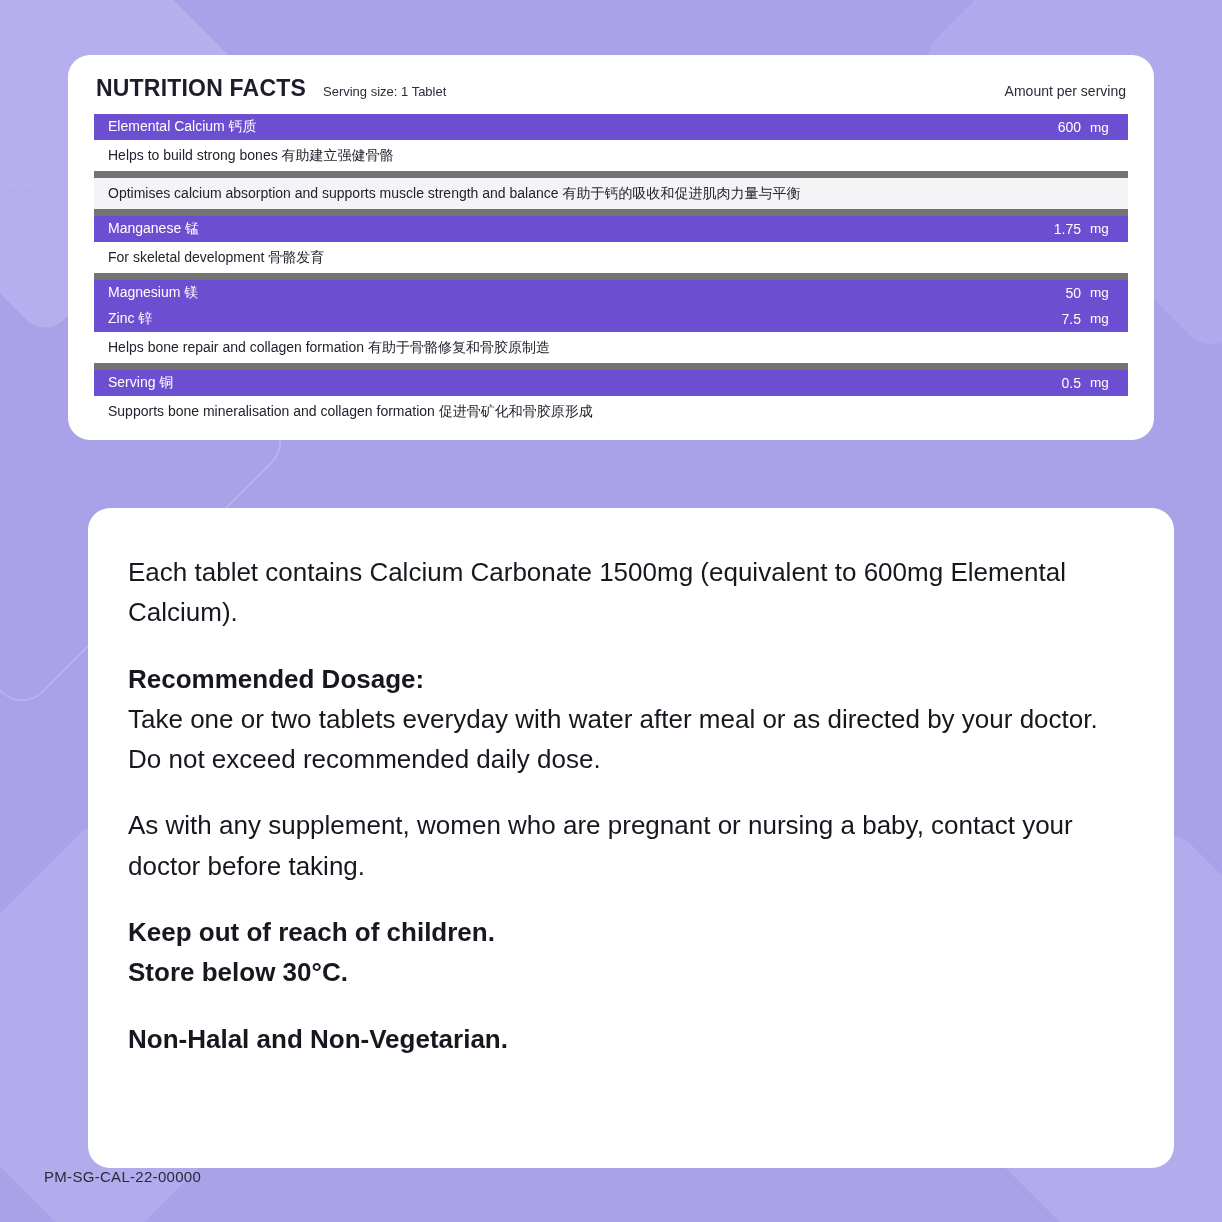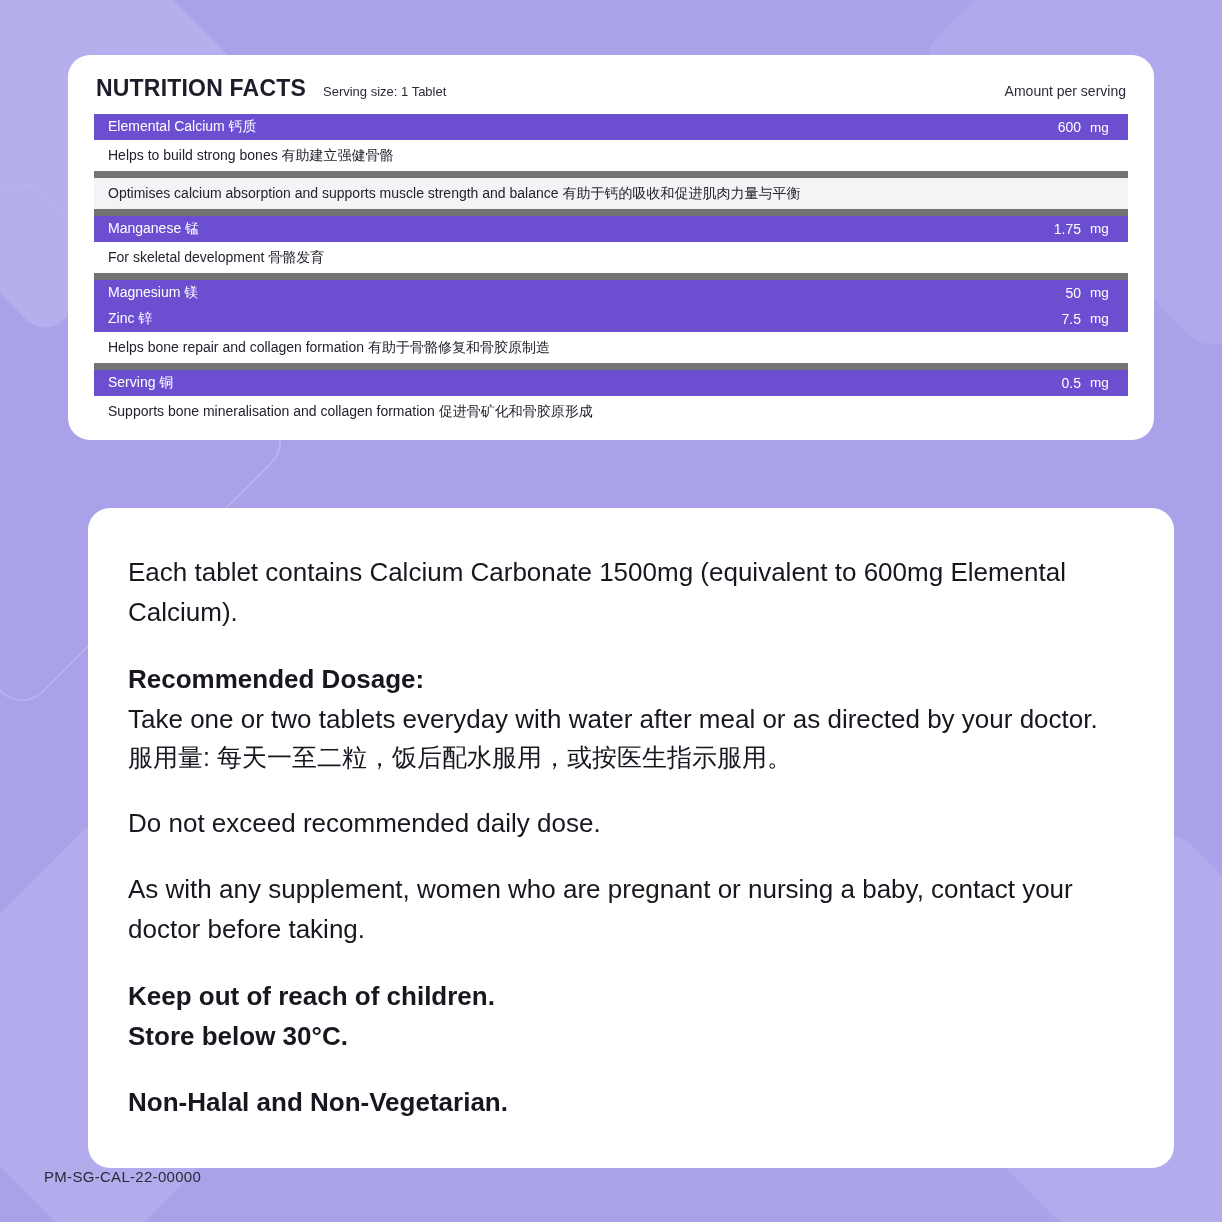--- a/index.html
+++ b/index.html
@@ -239,21 +239,20 @@
       <div class="nf-desc" style="border-bottom:none;">Supports bone mineralisation and collagen formation 促进骨矿化和骨胶原形成</div>
 
     </div>
   </div>
 
   <div class="dir-card">
     <p class="dir-p">Each tablet contains Calcium Carbonate 1500mg (equivalent to 600mg Elemental Calcium).</p>
 
     <p class="dir-p tight dir-b">Recommended Dosage:</p>
     <p class="dir-p tight">Take one or two tablets everyday with water after meal or as directed by your doctor.</p>
-    <p class="dir-zh">服用量: 每天一至二粒，饭后配水服用，或按医生指示服用。</p>
 
     <p class="dir-p">Do not exceed recommended daily dose.</p>
 
     <p class="dir-p">As with any supplement, women who are pregnant or nursing a baby, contact your doctor before taking.</p>
 
     <p class="dir-p tight dir-b">Keep out of reach of children.</p>
     <p class="dir-p dir-b">Store below 30°C.</p>
 
     <p class="dir-p dir-b">Non-Halal and Non-Vegetarian.</p>
   </div>

